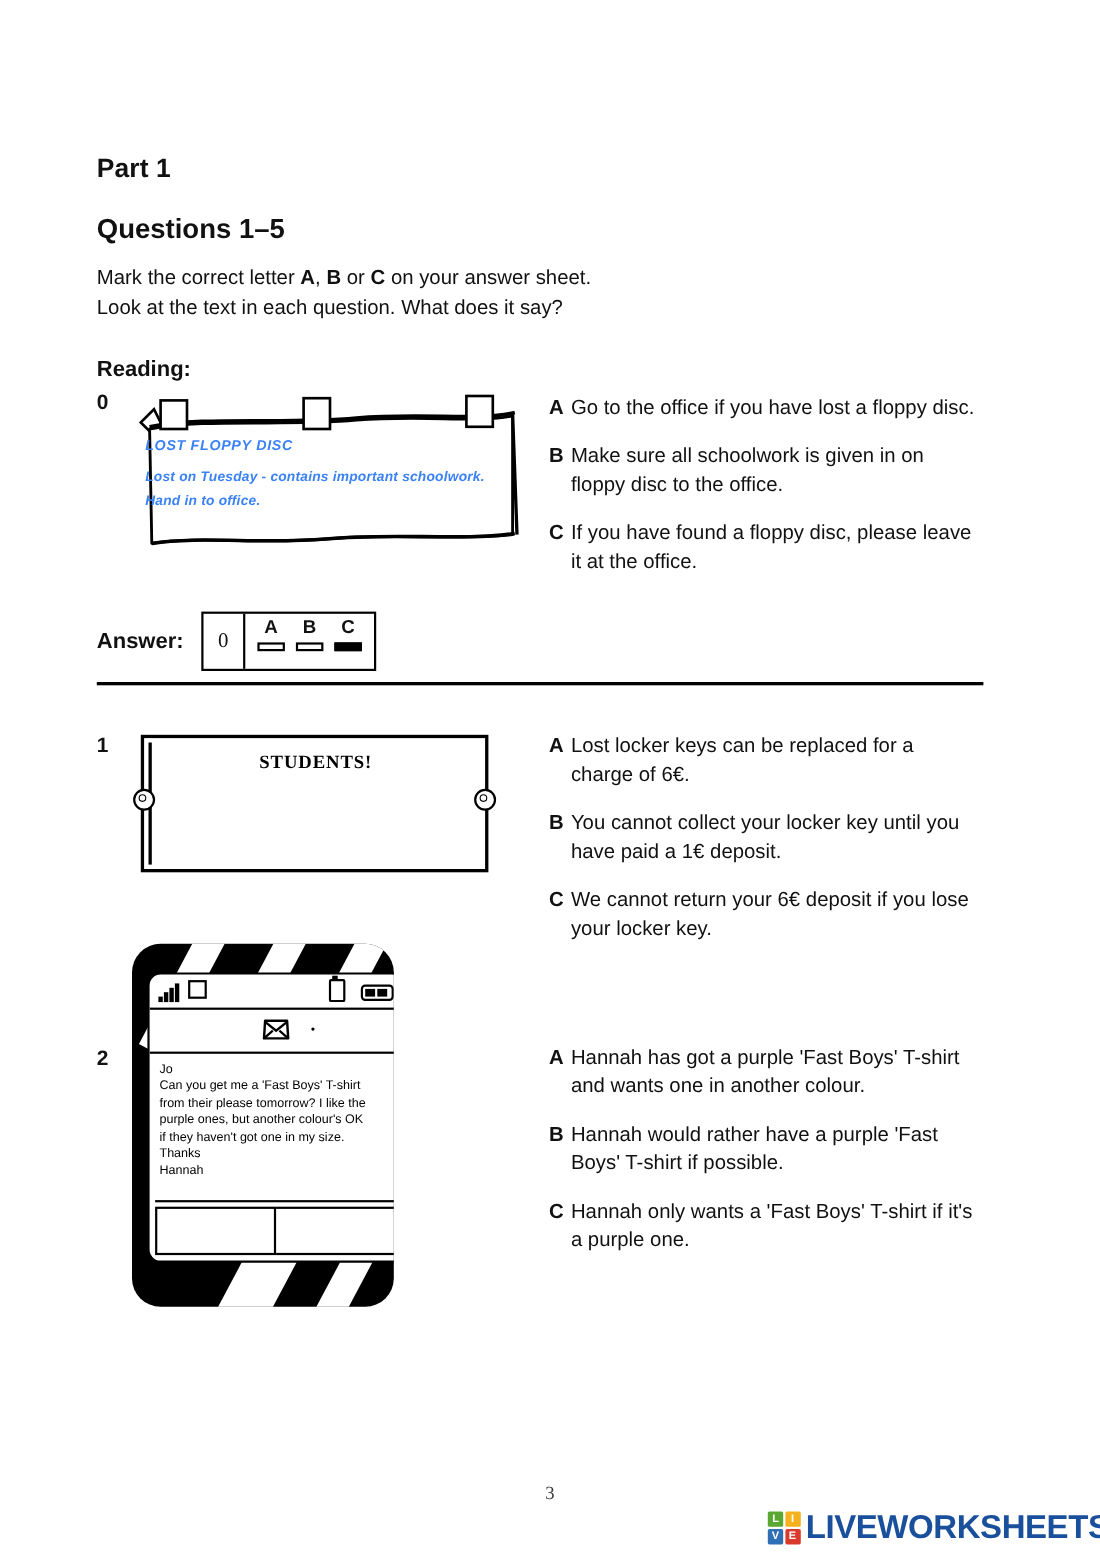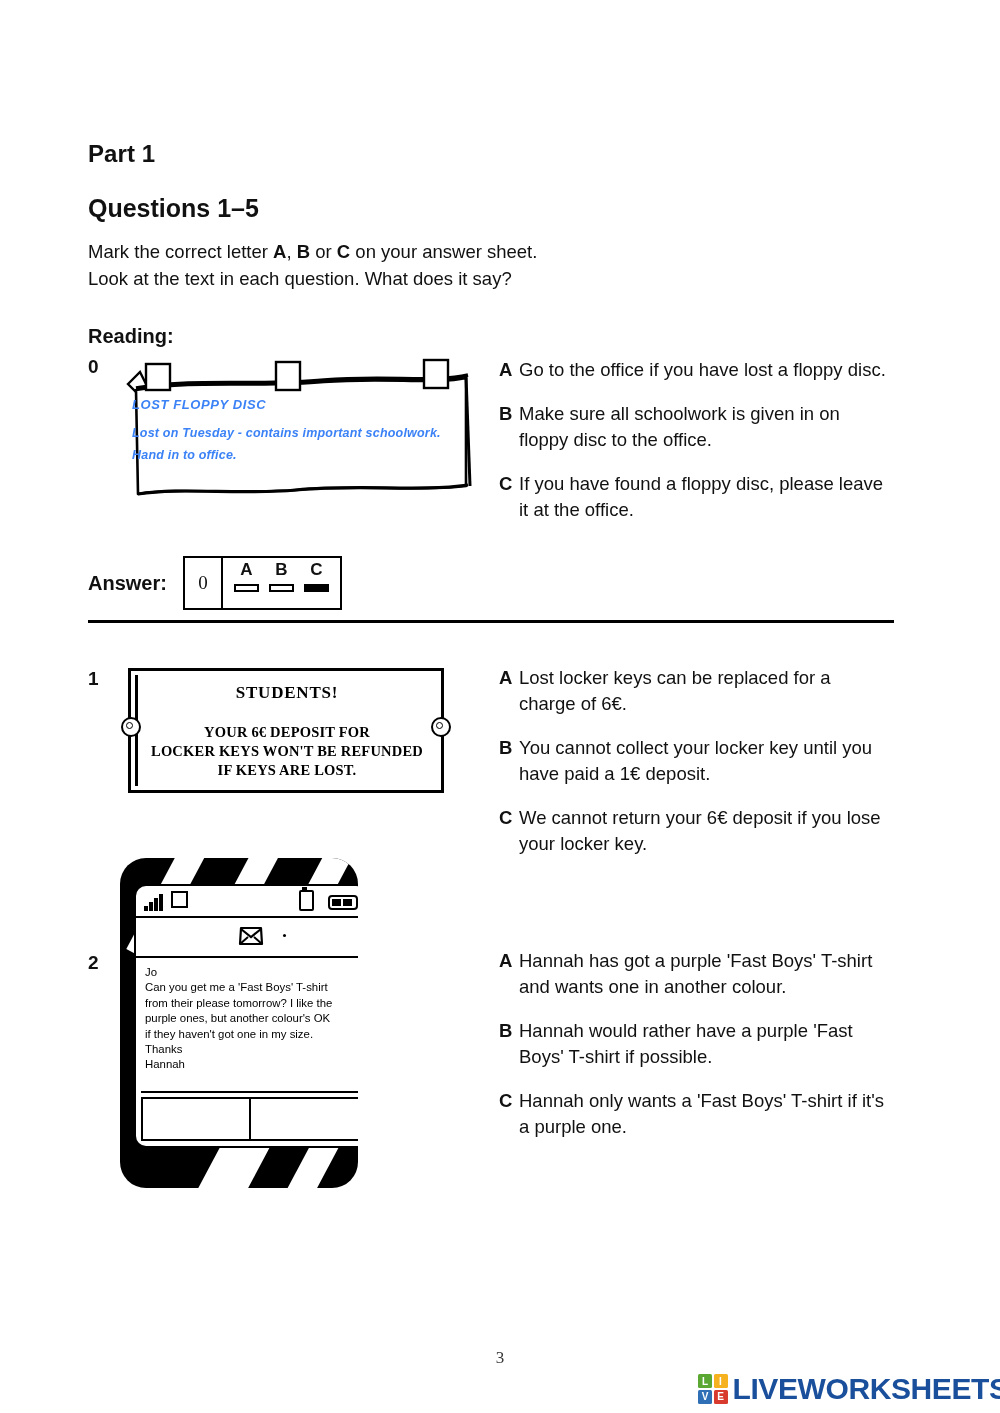--- a/index.html
+++ b/index.html
@@ -526,25 +526,20 @@
   <div class="divider"></div>
 
   <div class="qnum qnum-1">1</div>
 
   <div class="board">
     <div class="board-inner"></div>
     <div class="hook left"></div>
     <div class="hook right"></div>
     <div class="board-text">
       <div class="board-title">STUDENTS!</div>
-      <div class="board-body">
-        <div>YOUR 6€ DEPOSIT FOR</div>
-        <div>LOCKER KEYS WON'T BE REFUNDED</div>
-        <div>IF KEYS ARE LOST.</div>
-      </div>
     </div>
   </div>
 
   <div class="options options-1">
     <div class="opt">
       <span class="opt-letter">A</span>
       <span class="opt-text">Lost locker keys can be replaced for a charge of 6€.</span>
     </div>
     <div class="opt">
       <span class="opt-letter">B</span>

